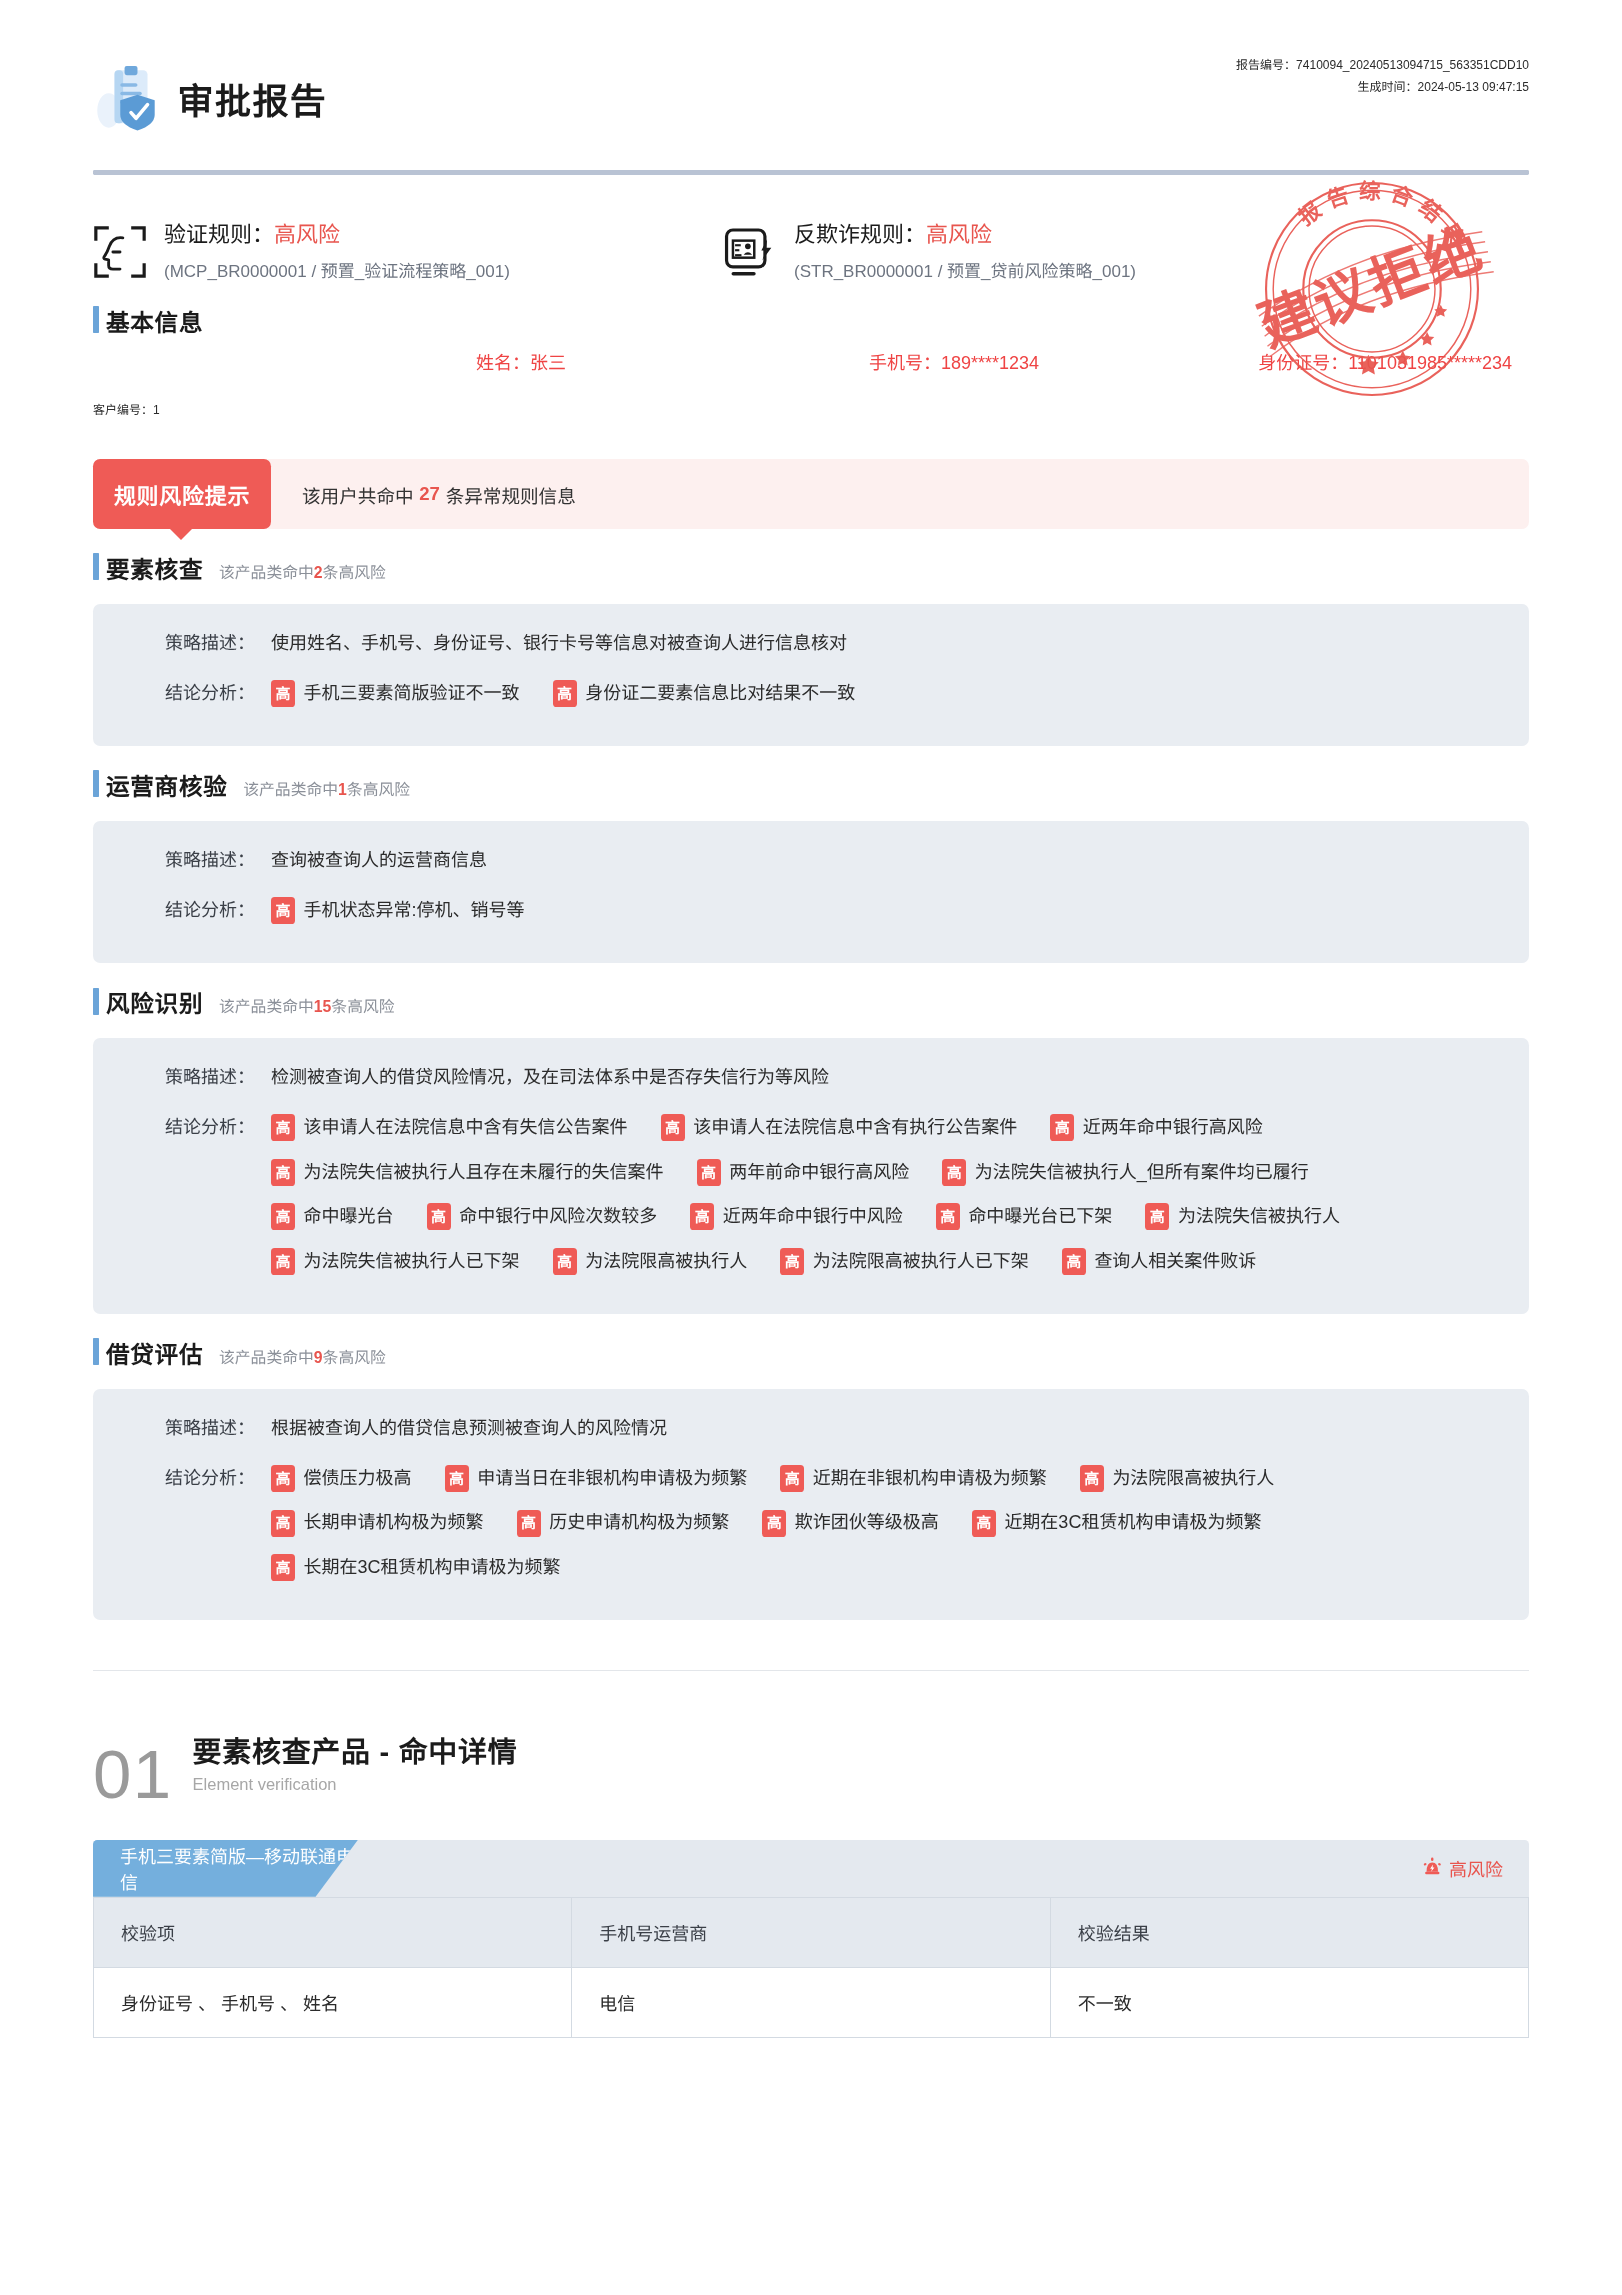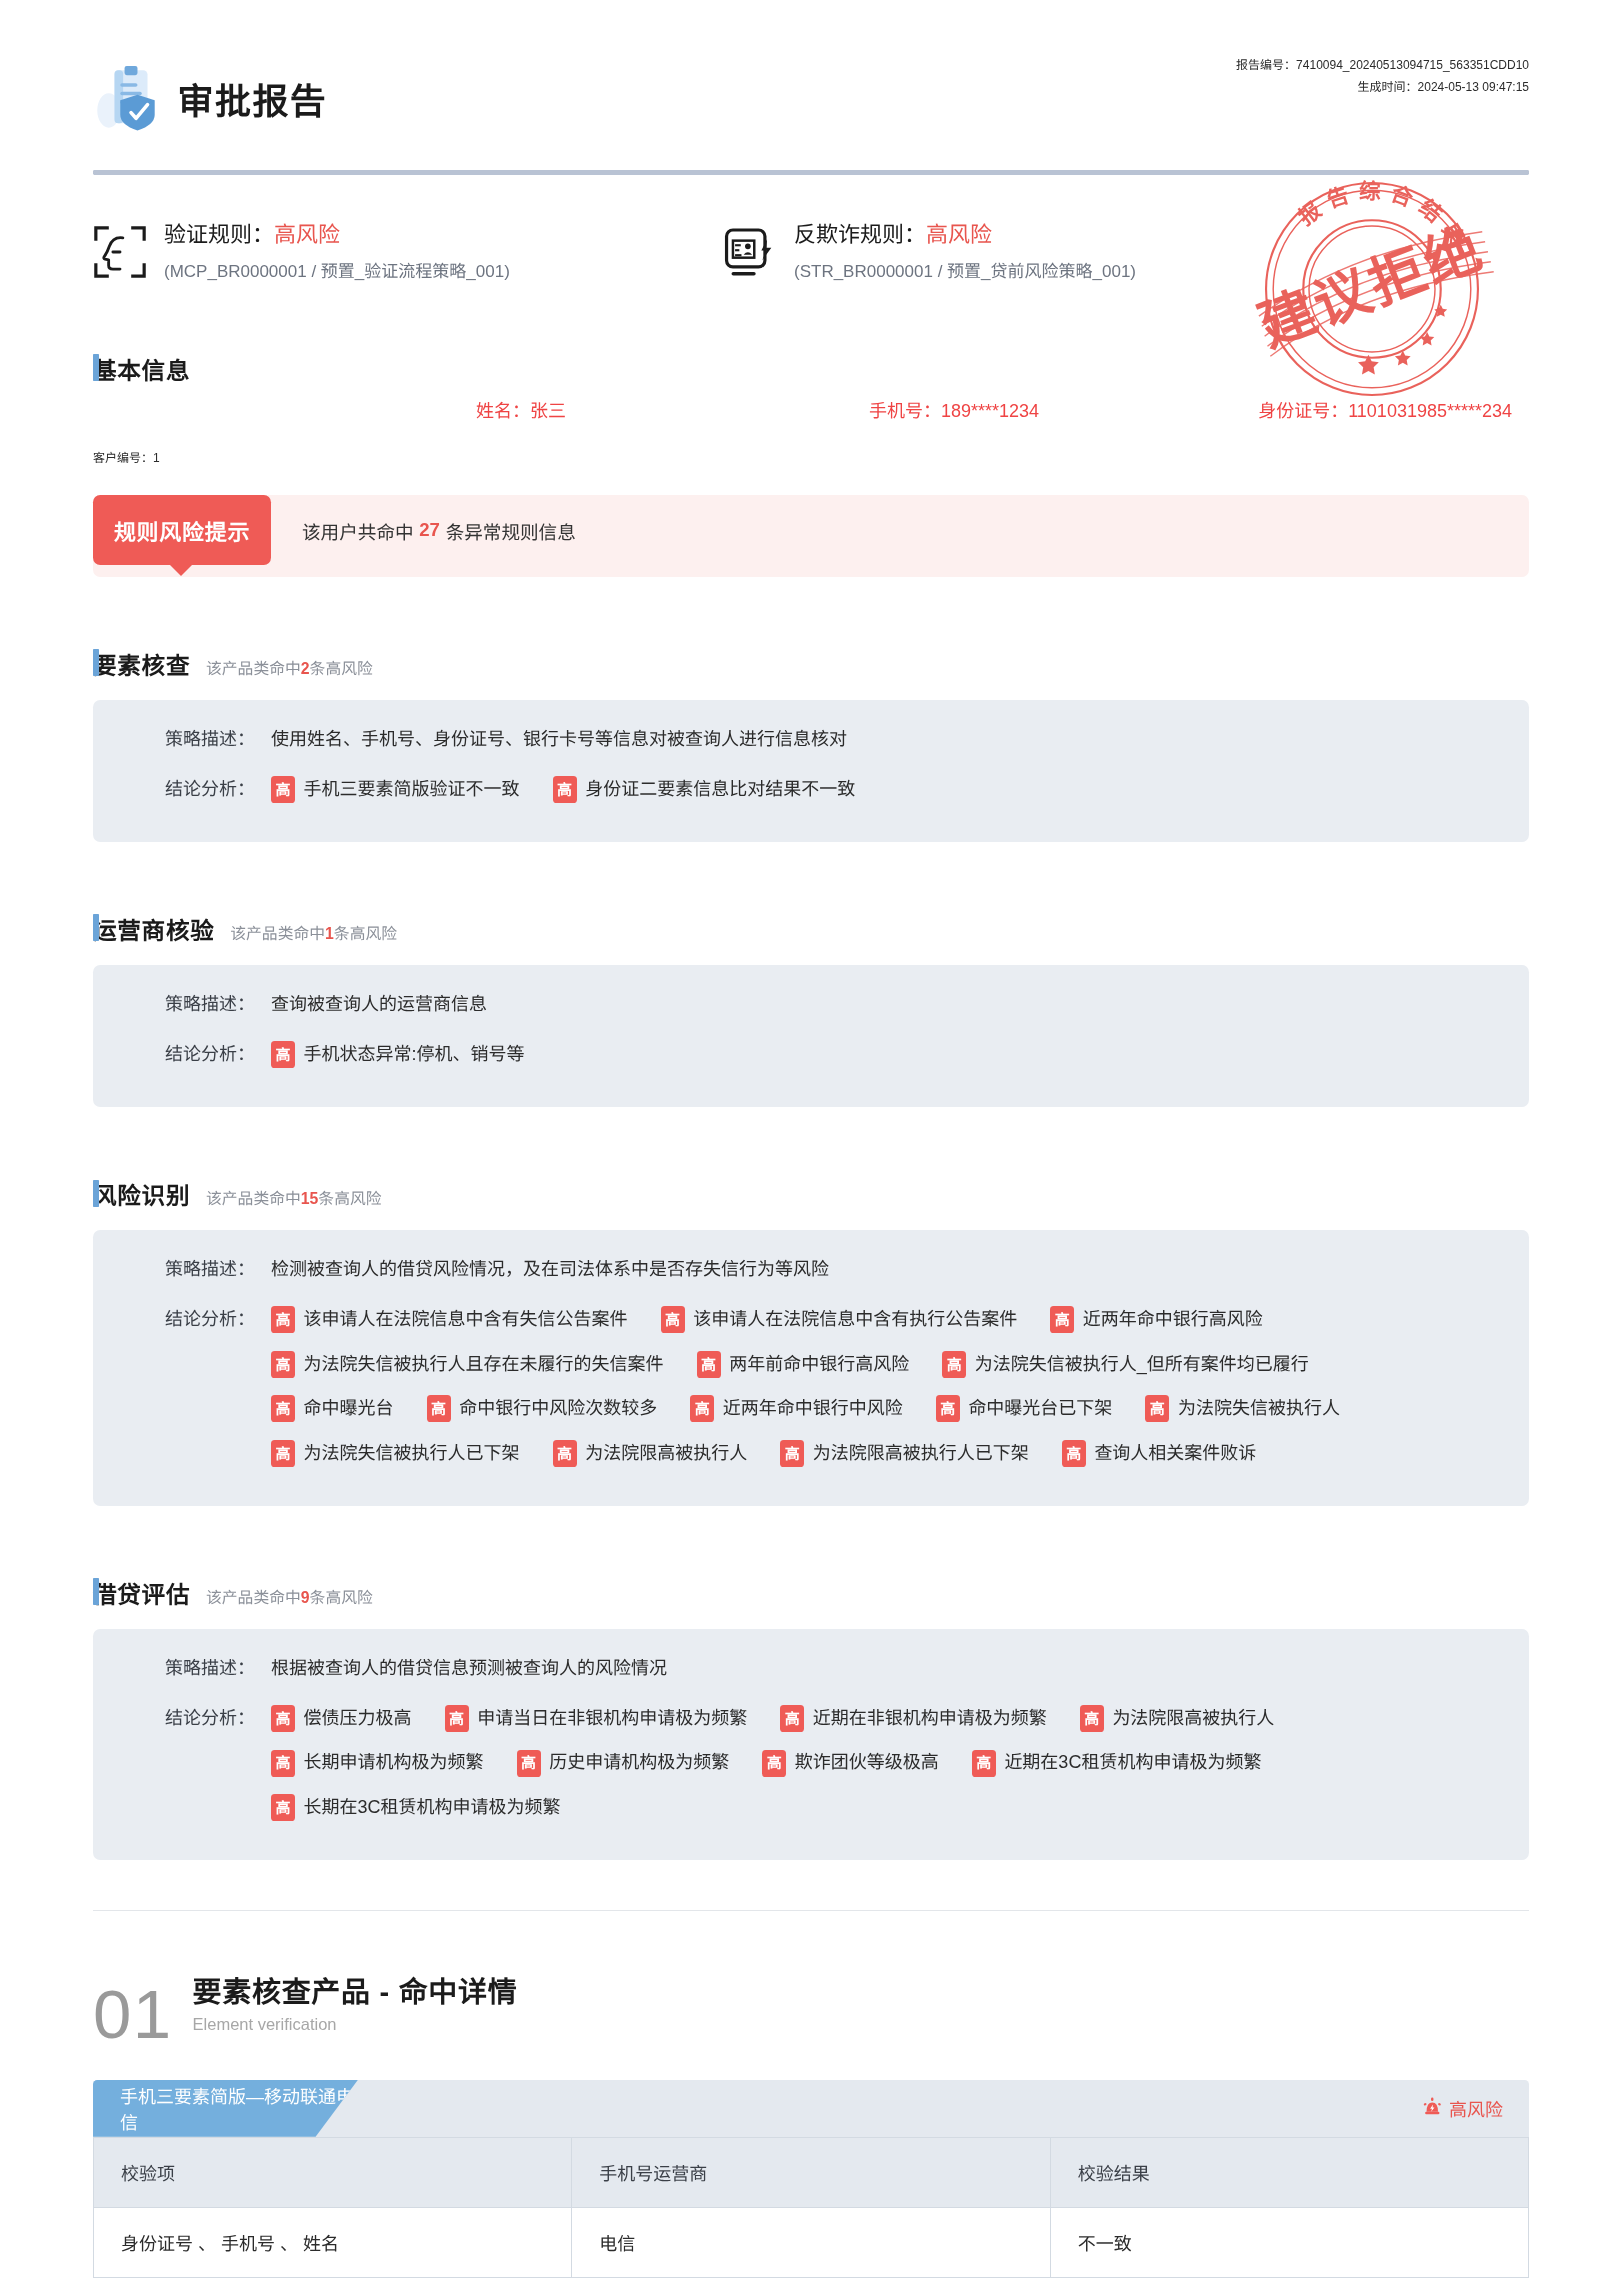--- a/index.html
+++ b/index.html
@@ -34,35 +34,35 @@
   
   .rules-row { display: flex; gap: 0; padding-top: 42px; }
   .rule-block { display: flex; align-items: flex-start; gap: 17px; }
   .rule-block.first { width: 630px; }
   .rule-icon { width: 54px; height: 54px; flex: 0 0 auto; margin-top: 4.3px; }
   .rule-line1 { font-size: 22px; color: #1b1b1b; white-space: nowrap; line-height: 1.25; }
   .rule-level { color: #e8554e; font-weight: 500; }
   .rule-line2 { font-size: 17px; color: #6d7480; margin-top: 8.6px; white-space: nowrap; }
 
   
-  .sec-title { display: flex; align-items: baseline; gap: 15.8px; padding-left: 0;
-    position: relative; margin-top: 70px; }
+  .sec-title { display: flex; align-items: baseline; gap: 15.8px; padding-left: 13px;
+    position: relative; margin-top: 22px; }
   .sec-title::before { content: ""; position: absolute; left: 0; top: 2.1px;
     width: 5.7px; height: 27px; background: #6ba4d8; border-radius: 0.7px; }
   .sec-title .t { font-size: 23.6px; font-weight: 700; color: #1b1b1b; letter-spacing: 0.7px; }
   .sec-title .sub { font-size: 15.8px; color: #8b9099; }
   .sec-title .sub b { color: #e8554e; font-weight: 700; }
 
   
   .basic-grid { display: flex; margin-top: 10px; font-size: 18px; color: #ef4444; text-align: right; }
   .basic-grid .col { width: 473px; }
   .basic-row2 { margin-top: 26px; font-size: 12px; color: #2b2b2b; }
 
   
-  .alert-wrap { position: relative; margin-top: 30px; height: 82px; }
+  .alert-wrap { position: relative; margin-top: 42px; height: 70px; }
   .alert-bg { position: absolute; inset: 0; background: #fdf0ef; border-radius: 7.2px; }
   .alert-badge {
     position: absolute; left: 0; top: 0; width: 178px; height: 70px;
     background: #ef5b56; border-radius: 7.2px;
     display: flex; align-items: center; justify-content: center;
     color: #fff; font-size: 22px; font-weight: 700; letter-spacing: 0.7px;
   }
   .alert-badge::after {
     content: ""; position: absolute; left: 77px; bottom: -10.7px;
     width: 0; height: 0; border-left: 11.5px solid transparent;

